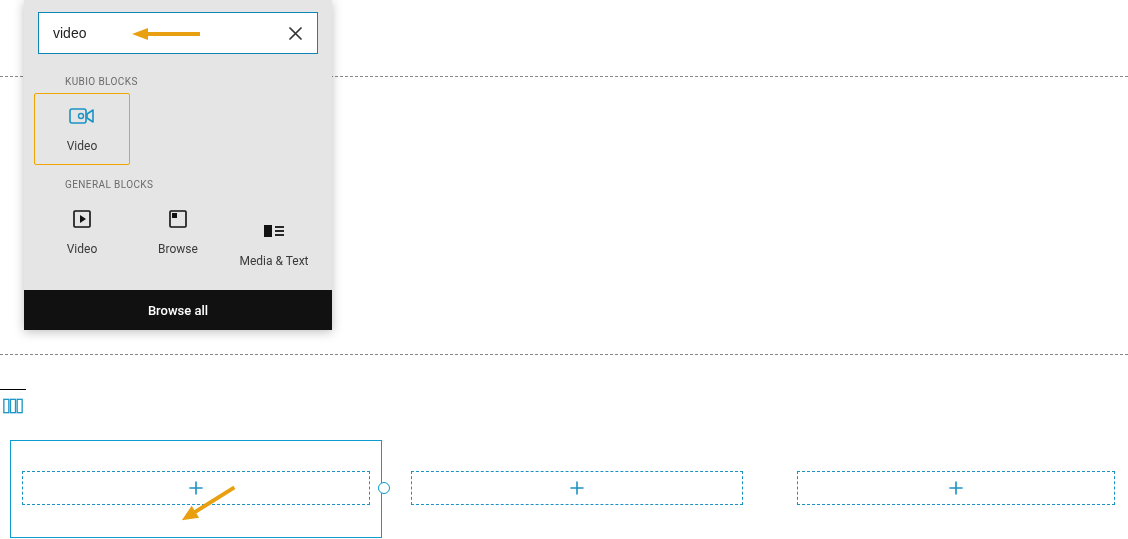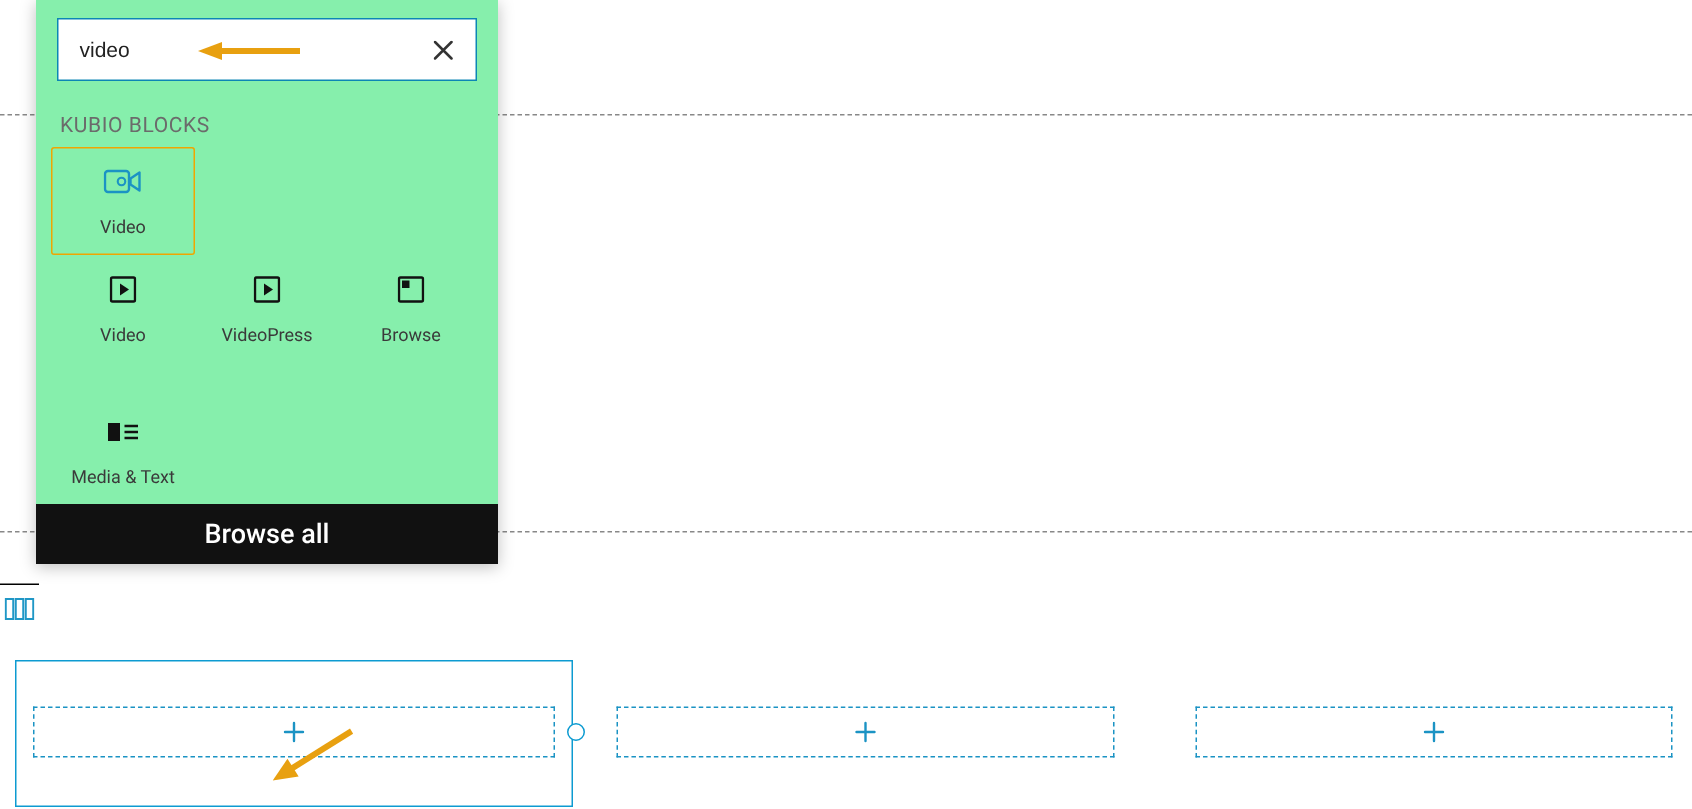--- a/index.html
+++ b/index.html
@@ -86,21 +86,21 @@
     left: 178px;
     transform: rotate(-32deg);
   }
 
   
   .panel {
     position: absolute;
     top: 0;
     left: 24px;
     width: 308px;
-    background: #86efac;
+    background: #e5e5e5;
     box-shadow: 0 2px 10px rgba(0,0,0,0.25);
     z-index: 10;
   }
 
   .search-row {
     padding: 12px 14px 8px 14px;
     position: relative;
   }
   .search-input {
     width: 100%;
@@ -125,25 +125,26 @@
     font-size: 16px;
     font-weight: 500;
   }
   .search-arrow {
     position: absolute;
     top: 26px;
     left: 108px;
   }
 
   .section-label {
-    font-size: 14px;
+    font-size: 10px;
     letter-spacing: 0.4px;
     color: #6b6b6b;
     text-transform: uppercase;
     padding: 14px 16px 6px 16px;
+    margin-left: 25px;
   }
 
   .block-grid {
     display: grid;
     grid-template-columns: repeat(3, 1fr);
     padding: 0 10px;
     column-gap: 0;
   }
   .block-item {
     height: 72px;
@@ -175,21 +176,21 @@
   }
 
   .browse-all {
     margin-top: 10px;
     background: #111;
     color: #fff;
     height: 40px;
     display: flex;
     align-items: center;
     justify-content: center;
-    font-size: 18px;
+    font-size: 13px;
     font-weight: 500;
     cursor: pointer;
   }
 </style>
 </head>
 <body>
 
 <div class="bg-dashed-top"></div>
 <div class="bg-dashed-bottom"></div>
 
@@ -252,50 +253,42 @@
         <svg width="26" height="18" viewBox="0 0 26 18">
           <rect x="1" y="2" width="16" height="14" rx="2" fill="none" stroke="currentColor" stroke-width="1.6"></rect>
           <circle cx="12" cy="9" r="2.5" fill="none" stroke="currentColor" stroke-width="1.4"></circle>
           <path d="M18 7l6-4v12l-6-4z" fill="none" stroke="currentColor" stroke-width="1.6" stroke-linejoin="round"></path>
         </svg>
       </span>
       <span class="block-label">Video</span>
     </div>
   </div>
 
+  <div class="section-label">GENERAL BLOCKS</div>
 
   <div class="block-grid">
     <div class="block-item">
       <span class="icon-wrap dark">
         <svg width="18" height="18" viewBox="0 0 18 18">
           <rect x="1" y="1" width="16" height="16" rx="1" fill="none" stroke="currentColor" stroke-width="1.6"></rect>
           <polygon points="7,5 13,9 7,13" fill="currentColor"></polygon>
         </svg>
       </span>
       <span class="block-label">Video</span>
     </div>
     <div class="block-item">
       <span class="icon-wrap dark">
         <svg width="18" height="18" viewBox="0 0 18 18">
           <rect x="1" y="1" width="16" height="16" rx="1" fill="none" stroke="currentColor" stroke-width="1.6"></rect>
-          <polygon points="7,5 13,9 7,13" fill="currentColor"></polygon>
-        </svg>
-      </span>
-      <span class="block-label">VideoPress</span>
-    </div>
-    <div class="block-item">
-      <span class="icon-wrap dark">
-        <svg width="18" height="18" viewBox="0 0 18 18">
-          <rect x="1" y="1" width="16" height="16" rx="1" fill="none" stroke="currentColor" stroke-width="1.6"></rect>
           <rect x="3" y="3" width="5" height="5" fill="currentColor"></rect>
         </svg>
       </span>
       <span class="block-label">Browse</span>
     </div>
-    <div class="block-item" style="margin-top:12px;justify-content:flex-end;">
+    <div class="block-item" style="margin-top:12px;">
       <span class="icon-wrap dark">
         <svg width="20" height="14" viewBox="0 0 20 14">
           <rect x="0" y="1" width="8" height="12" fill="currentColor"></rect>
           <line x1="11" y1="3" x2="20" y2="3" stroke="currentColor" stroke-width="1.8"></line>
           <line x1="11" y1="7" x2="20" y2="7" stroke="currentColor" stroke-width="1.8"></line>
           <line x1="11" y1="11" x2="20" y2="11" stroke="currentColor" stroke-width="1.8"></line>
         </svg>
       </span>
       <span class="block-label">Media &amp; Text</span>
     </div>

